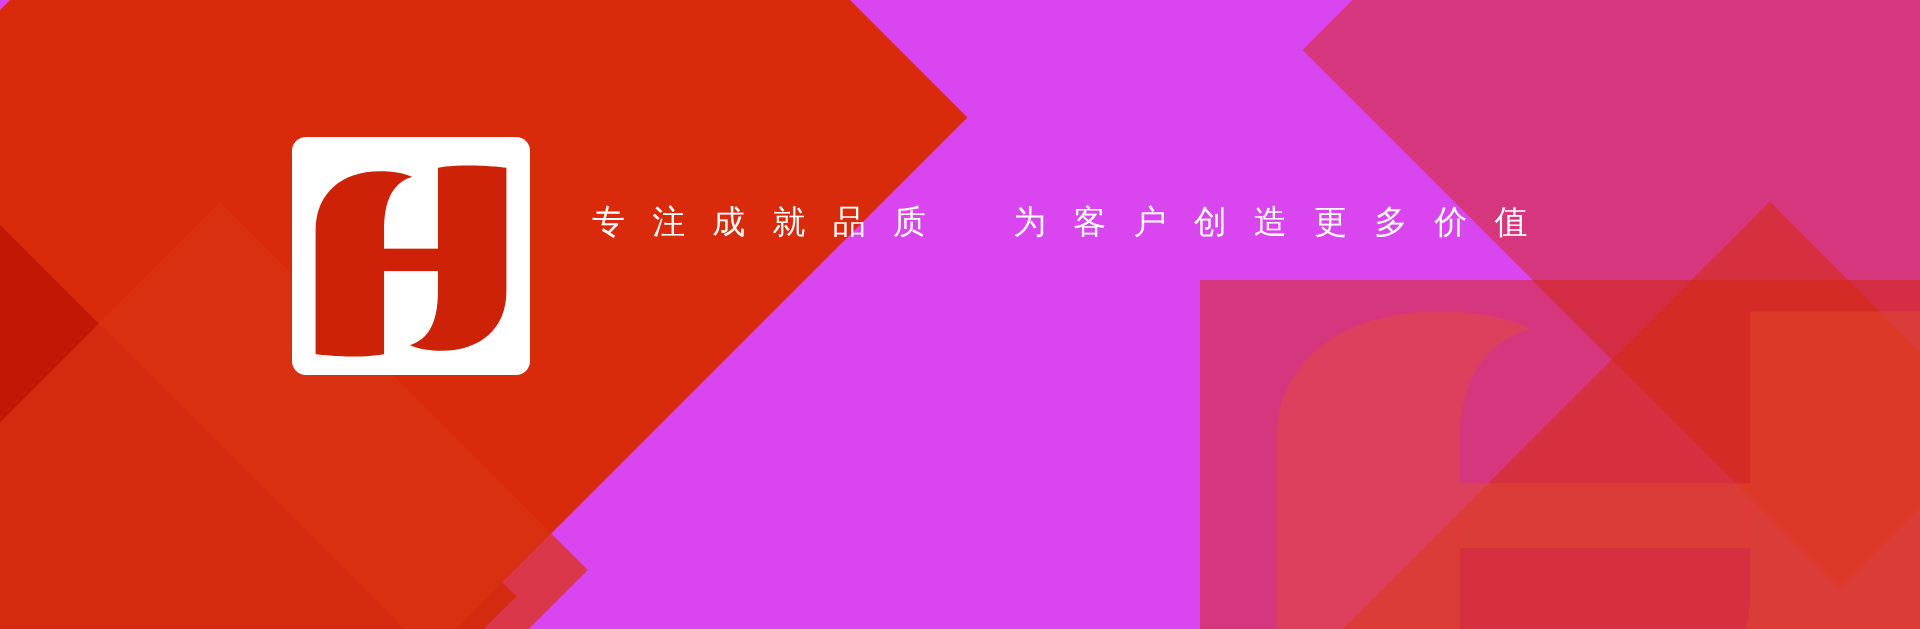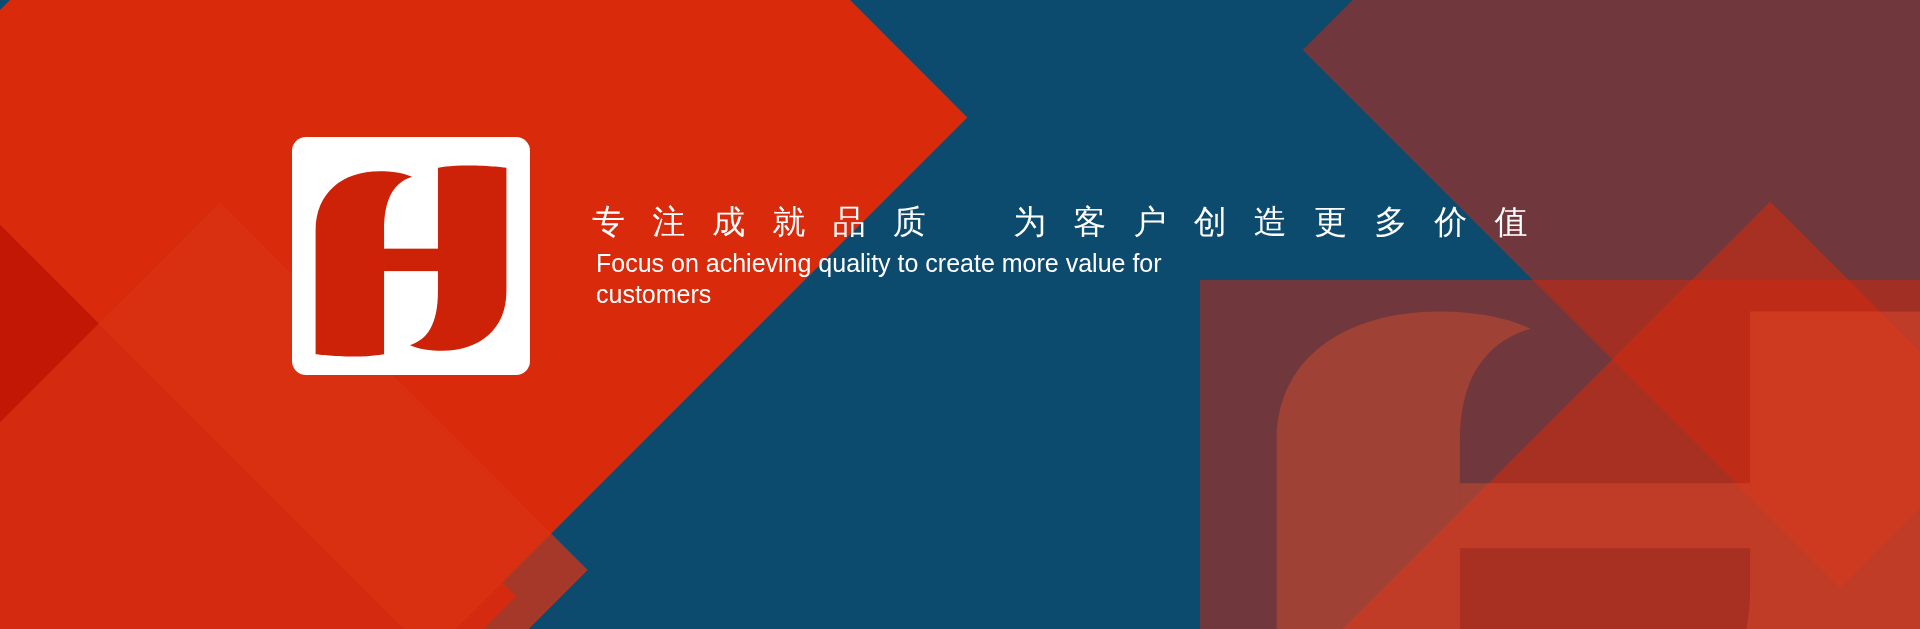--- a/index.html
+++ b/index.html
@@ -5,21 +5,21 @@
   html, body {
     margin: 0;
     padding: 0;
     background: #ffffff;
   }
   #banner {
     position: relative;
     width: 1920px;
     height: 629px;
     overflow: hidden;
-    background: #0c4a6e;
+    background: #d946ef;
     font-family: "Liberation Sans", sans-serif;
     text-decoration: underline;
   }
 
   
   .bg-layer {
     position: absolute;
     inset: 0;
     overflow: hidden;
   }
@@ -189,16 +189,15 @@
                  C210 310 228 282 228 224 L228 4
                  C228 4 248 0 282 0 C320 0 350 4 350 4 Z"></path>
 
         <rect x="130" y="148" width="100" height="40"></rect>
       </g>
     </svg>
   </div>
 
   <div class="text-block">
     <div class="headline">专 注 成 就 品 质 　 为 客 户 创 造 更 多 价 值</div>
-    <div class="subline">Focus on achieving quality to create more value for customers</div>
   </div>
 
 </div>
 
 </body></html>

